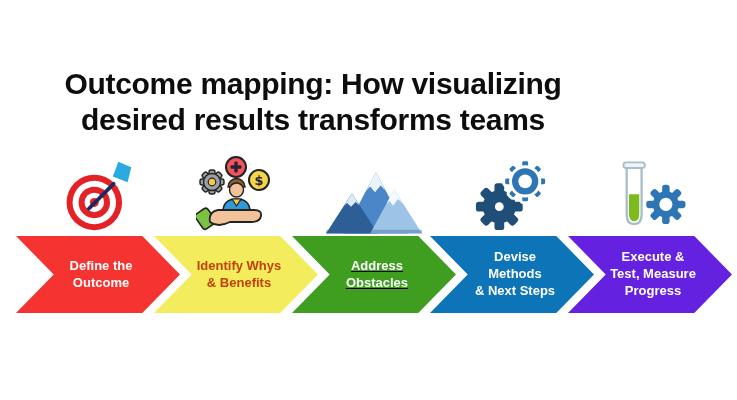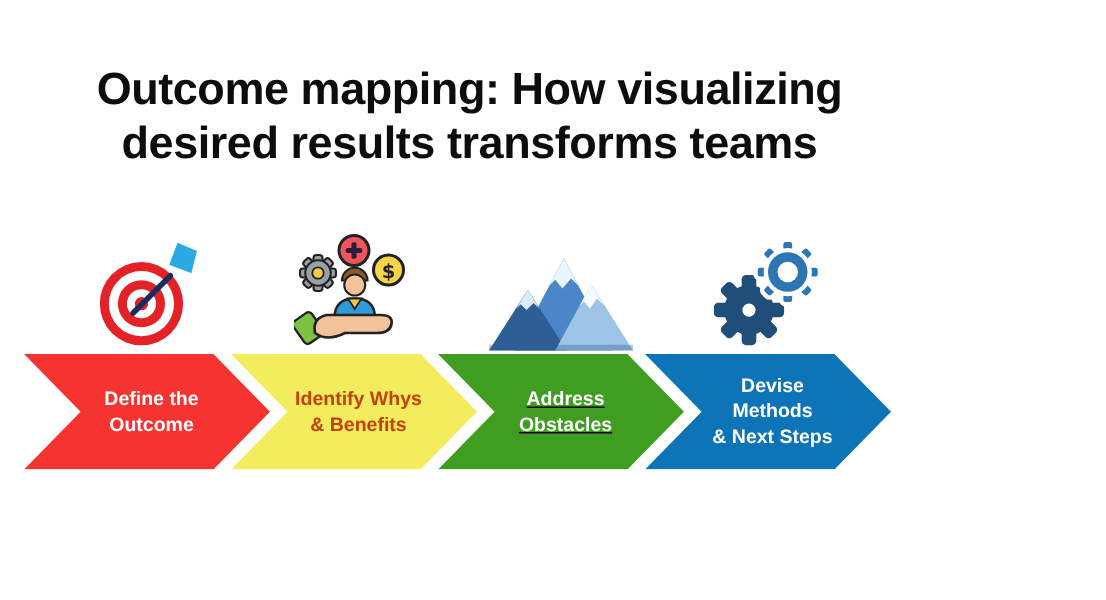--- a/index.html
+++ b/index.html
@@ -5,21 +5,21 @@
   html,body{margin:0;padding:0;background:#ffffff;}
   .canvas{
     position:relative;
     width:737px;height:400px;
     background:#ffffff;
     overflow:hidden;
     font-family:"Liberation Sans", sans-serif;
   }
   .title{
     position:absolute;
-    top:42px;left:0;width:626px;
+    top:66px;left:0;width:626px;
     margin:0;
     text-align:center;
     font-size:30px;
     line-height:1.2;
     font-weight:bold;
     letter-spacing:-0.3px;
     color:#0d0d0d;
     white-space:pre-line;
   }
   .step{
@@ -163,14 +163,38 @@
           <circle cx="58.5" cy="26" r="7" fill="#ffffff"></circle>
         </g>
       </svg>
     </div>
     <div class="arrow" style="background: rgb(14, 116, 184); color: rgb(255, 255, 255); justify-content: center;">
       <span class="label">Devise Methods
 &amp; Next Steps</span>
     </div>
   </div>
 
+  <div class="step s4">
+    <div class="iconbox">
+      <svg width="84" height="76" viewBox="0 0 90 80" aria-hidden="true">
+
+        <path d="M20 8 L20 60 Q20 70 28 70 Q36 70 36 60 L36 8 Z" fill="#ffffff" stroke="#A9BDCB" stroke-width="2.5"></path>
+        <path d="M22.5 38 L22.5 59 Q22.5 67 28 67 Q33.5 67 33.5 59 L33.5 38 Z" fill="#7CBB1E"></path>
+        <rect x="16.5" y="4" width="23" height="6" rx="3" fill="#EDF3F7" stroke="#A9BDCB" stroke-width="2"></rect>
+
+        <g>
+          <rect x="58" y="28" width="8" height="42" rx="3" fill="#2E75B6"></rect>
+          <rect x="58" y="28" width="8" height="42" rx="3" fill="#2E75B6" transform="rotate(45 62 49)"></rect>
+          <rect x="58" y="28" width="8" height="42" rx="3" fill="#2E75B6" transform="rotate(90 62 49)"></rect>
+          <rect x="58" y="28" width="8" height="42" rx="3" fill="#2E75B6" transform="rotate(135 62 49)"></rect>
+          <circle cx="62" cy="49" r="14" fill="#2E75B6"></circle>
+          <circle cx="62" cy="49" r="7" fill="#ffffff"></circle>
+        </g>
+      </svg>
+    </div>
+    <div class="arrow" style="background: rgb(101, 33, 224); color: rgb(255, 255, 255);">
+      <span class="label">Execute &amp;
+Test, Measure
+Progress</span>
+    </div>
+  </div>
 
 </div>
 
 </body></html>

